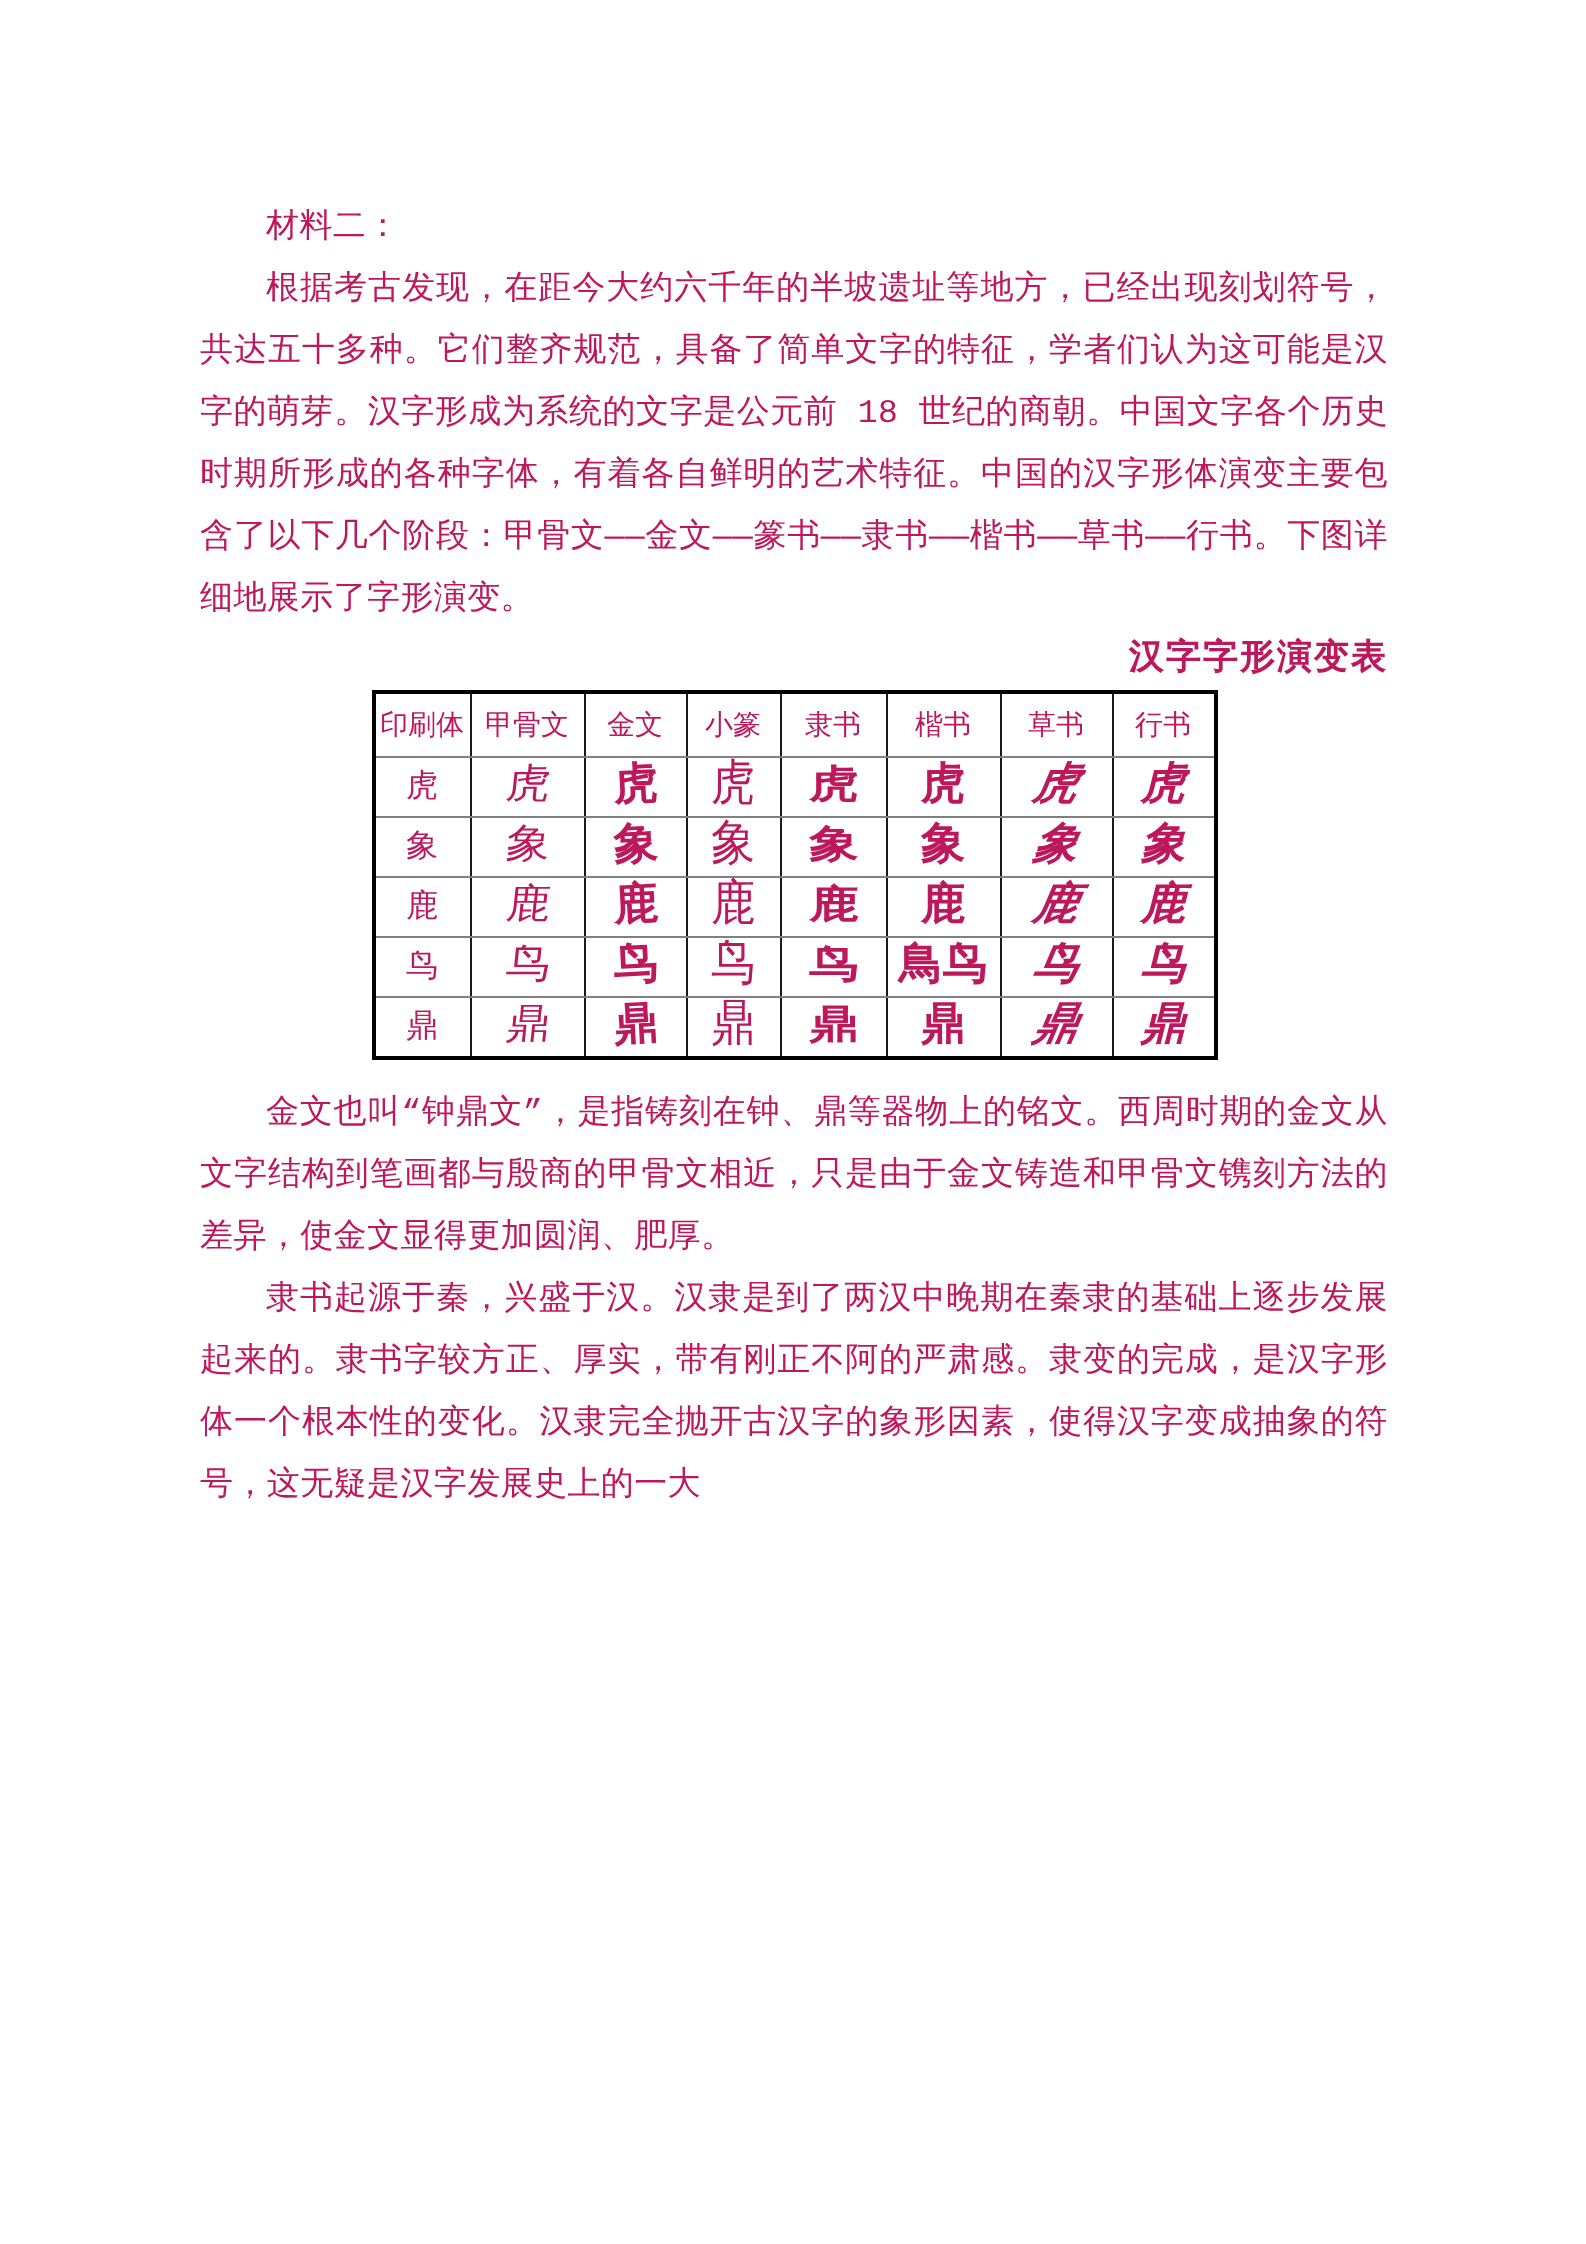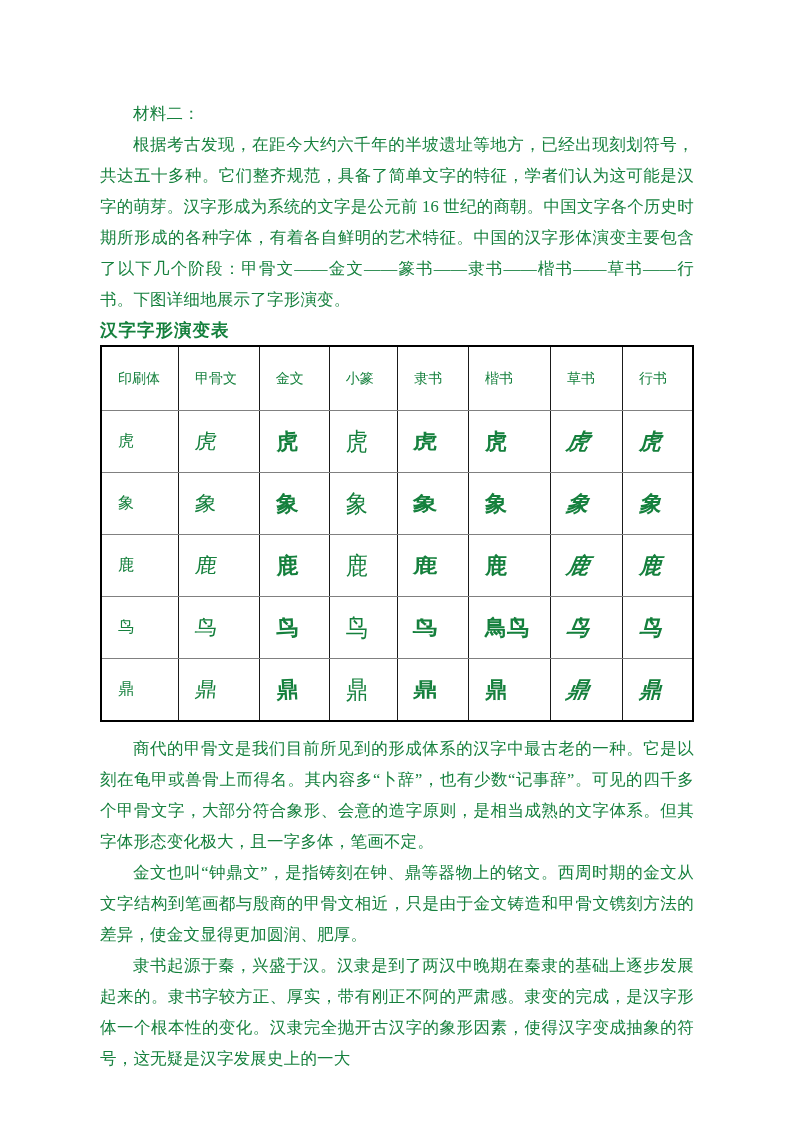--- a/index.html
+++ b/index.html
@@ -2,60 +2,60 @@
 <html lang="zh"><head>
 <meta charset="utf-8">
 <style>
   html, body { margin: 0; padding: 0; background: #ffffff; }
   .page {
     position: relative;
     width: 793px;
     height: 1122px;
     background: #ffffff;
     overflow: hidden;
-    font-family: Liberation Serif, serif;
-    color: #15803d;
+    font-family: Liberation Mono, monospace;
+    color: #be185d;
   }
   .content {
     position: absolute;
     left: 100px;
     top: 98px;
     width: 594px;
   }
   .para {
     margin: 0;
     font-size: 16.5px;
     line-height: 31px;
     text-align: justify;
     text-indent: 2em;
     letter-spacing: 0.2px;
   }
   .table-block { margin-top: 2px; }
   .table-title {
     margin: 0;
-    text-align: left;
+    text-align: right;
     font-weight: bold;
     font-size: 17.5px;
     line-height: 27px;
     letter-spacing: 1px;
   }
   table.evo {
     border-collapse: collapse;
     margin: 1px auto 11px auto;
     border: 2px solid #000;
     table-layout: fixed;
   }
   table.evo td, table.evo th {
     border-top: 1px solid #808080;
     border-bottom: 1px solid #808080;
     border-left: 1px solid #1a1a1a;
     border-right: 1px solid #1a1a1a;
-    text-align: left;
+    text-align: center;
     vertical-align: middle;
-    padding: 16px;
+    padding: 0;
     overflow: hidden;
     white-space: nowrap;
   }
   table.evo th {
     font-weight: normal;
     font-size: 14px;
     height: 31px;
   }
   table.evo td { height: 29px; }
   .c0 { width: 47px; }
@@ -76,21 +76,21 @@
   .g-cursive { transform: skew(-10deg); font-style: italic; font-weight: 700; }
   .g-running { font-style: italic; font-weight: 600; }
 </style>
 </head>
 <body>
 
 <div class="page">
   <div class="content">
 
     <p class="para">材料二：</p>
-    <p class="para">根据考古发现，在距今大约六千年的半坡遗址等地方，已经出现刻划符号，共达五十多种。它们整齐规范，具备了简单文字的特征，学者们认为这可能是汉字的萌芽。汉字形成为系统的文字是公元前 16 世纪的商朝。中国文字各个历史时期所形成的各种字体，有着各自鲜明的艺术特征。中国的汉字形体演变主要包含了以下几个阶段：甲骨文——金文——篆书——隶书——楷书——草书——行书。下图详细地展示了字形演变。</p>
+    <p class="para">根据考古发现，在距今大约六千年的半坡遗址等地方，已经出现刻划符号，共达五十多种。它们整齐规范，具备了简单文字的特征，学者们认为这可能是汉字的萌芽。汉字形成为系统的文字是公元前 18 世纪的商朝。中国文字各个历史时期所形成的各种字体，有着各自鲜明的艺术特征。中国的汉字形体演变主要包含了以下几个阶段：甲骨文——金文——篆书——隶书——楷书——草书——行书。下图详细地展示了字形演变。</p>
 
     <div class="table-block">
       <p class="table-title">汉字字形演变表</p>
       <table class="evo">
         <tbody>
             <tr>
           <th class="c0">印刷体</th>
           <th class="c1">甲骨文</th>
           <th class="c2">金文</th>
           <th class="c3">小篆</th>
@@ -146,18 +146,17 @@
           <td class="c3"><span class="glyph g-seal">鼎</span></td>
           <td class="c4"><span class="glyph g-clerical">鼎</span></td>
           <td class="c5"><span class="glyph g-regular">鼎</span></td>
           <td class="c6"><span class="glyph g-cursive">鼎</span></td>
           <td class="c7"><span class="glyph g-running">鼎</span></td>
         </tr>
       </tbody>
         </table>
     </div>
 
-    <p class="para">商代的甲骨文是我们目前所见到的形成体系的汉字中最古老的一种。它是以刻在龟甲或兽骨上而得名。其内容多“卜辞”，也有少数“记事辞”。可见的四千多个甲骨文字，大部分符合象形、会意的造字原则，是相当成熟的文字体系。但其字体形态变化极大，且一字多体，笔画不定。</p>
     <p class="para">金文也叫“钟鼎文”，是指铸刻在钟、鼎等器物上的铭文。西周时期的金文从文字结构到笔画都与殷商的甲骨文相近，只是由于金文铸造和甲骨文镌刻方法的差异，使金文显得更加圆润、肥厚。</p>
     <p class="para">隶书起源于秦，兴盛于汉。汉隶是到了两汉中晚期在秦隶的基础上逐步发展起来的。隶书字较方正、厚实，带有刚正不阿的严肃感。隶变的完成，是汉字形体一个根本性的变化。汉隶完全抛开古汉字的象形因素，使得汉字变成抽象的符号，这无疑是汉字发展史上的一大</p>
 
   </div>
 </div>
 
 </body></html>

